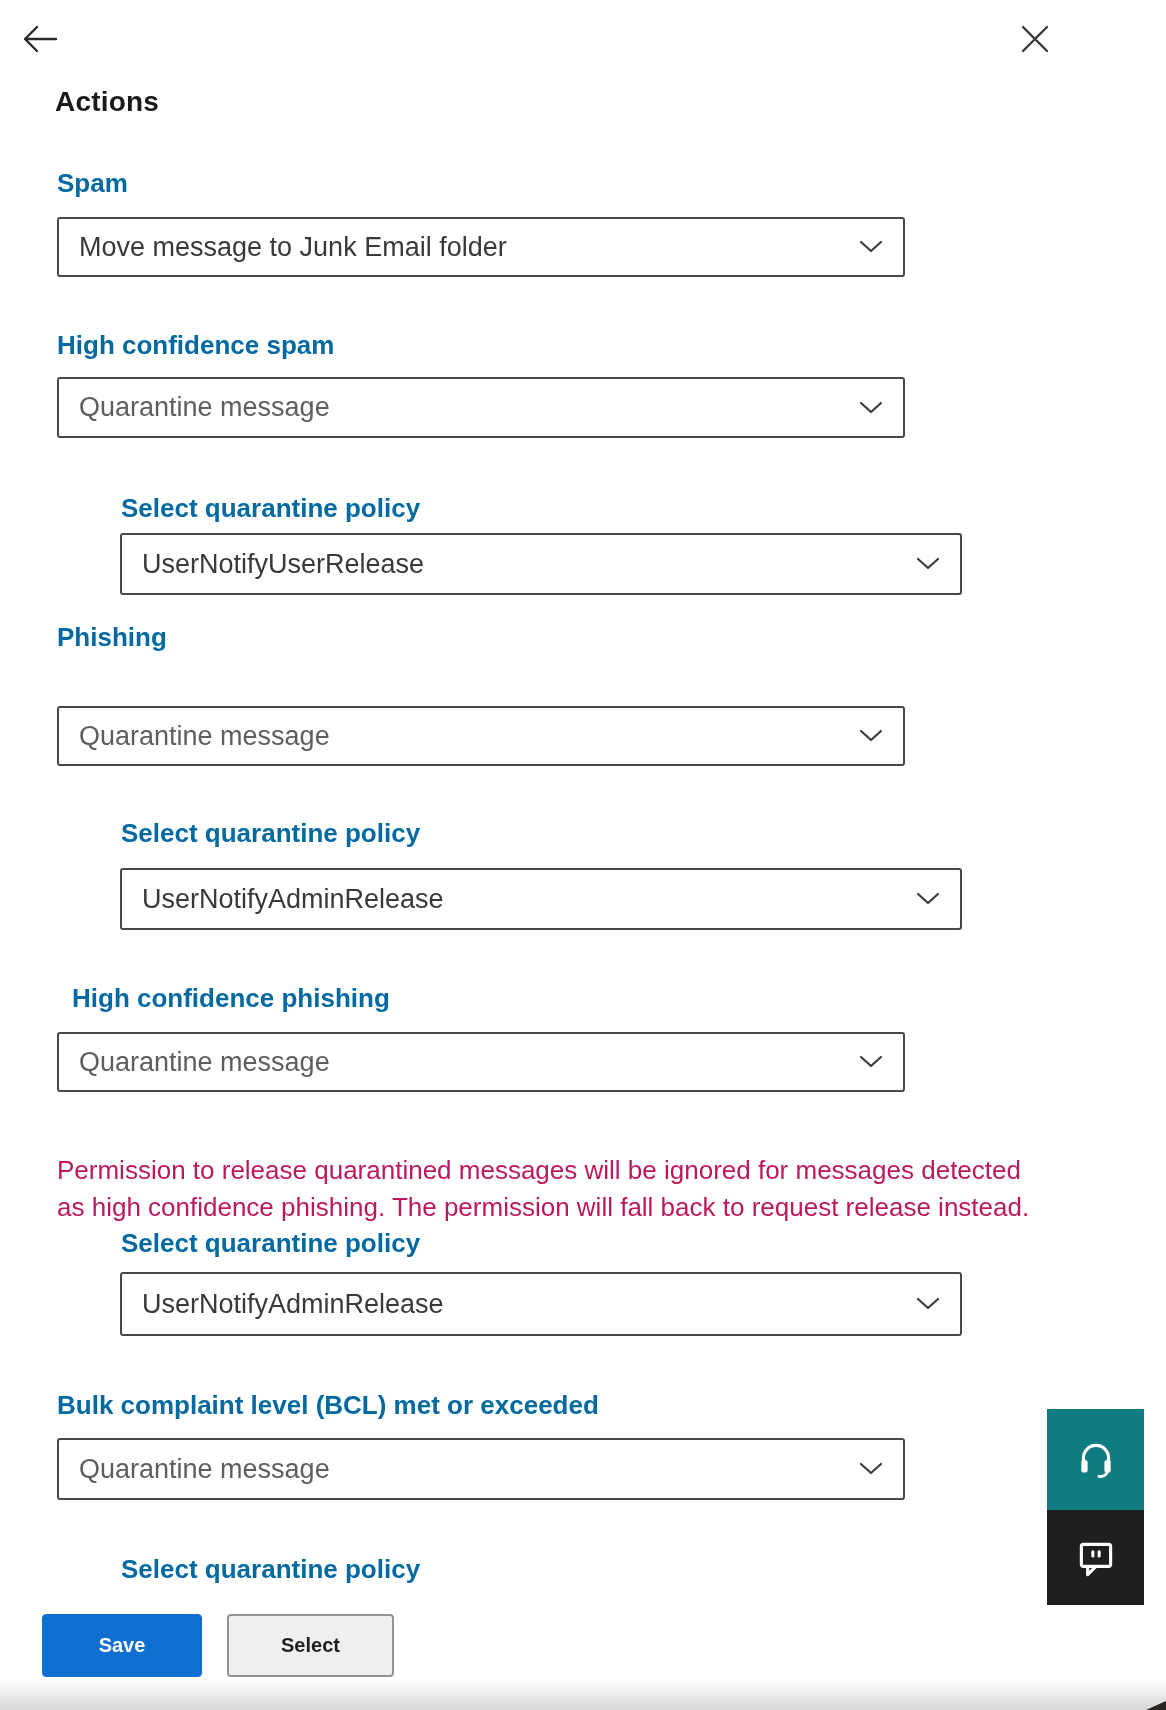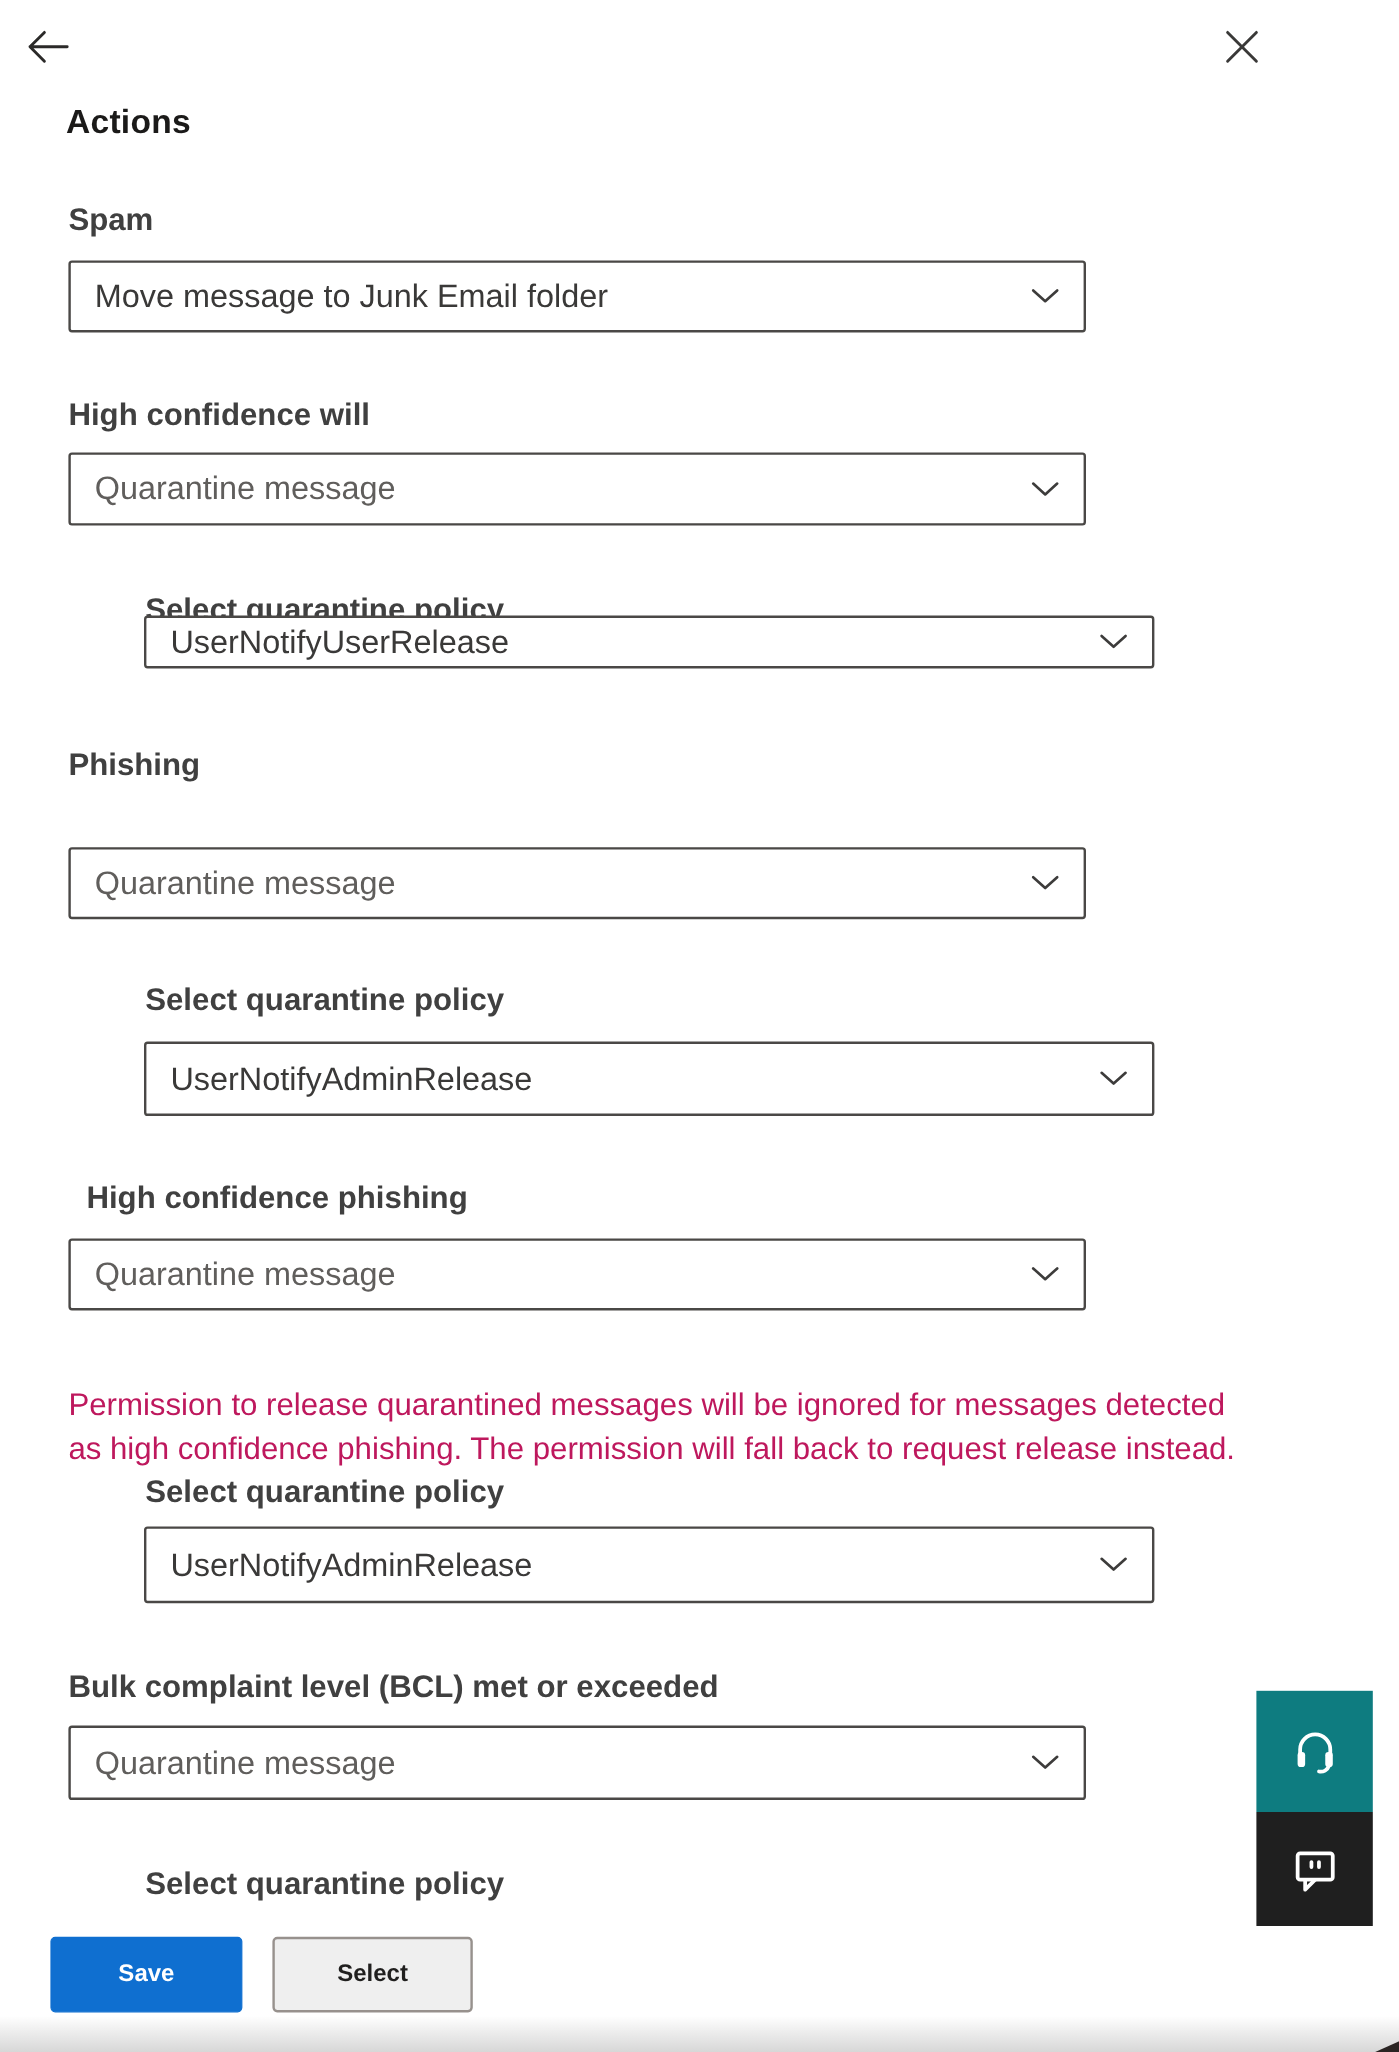--- a/index.html
+++ b/index.html
@@ -12,21 +12,21 @@
   }
   .iconbtn { position:absolute; background:none; border:none; cursor:pointer; padding:0; line-height:0; }
   #back-btn  { left:20px; top:20px; width:40px; height:38px; }
   #close-btn { left:1016px; top:20px; width:38px; height:38px; }
 
   .page-title {
     position:absolute; left:55px; top:86px;
     font-size:28px; font-weight:700; color:#1b1a19; letter-spacing:0.2px;
   }
   .field-label {
-    position:absolute; font-size:26px; font-weight:700; color:#404040; line-height:34px;
+    position:absolute; font-size:26px; font-weight:700; color:#0369a1; line-height:34px;
   }
   .dropdown {
     position:absolute; height:60px; background:#ffffff;
     border:2px solid #4a4846; border-radius:3px;
     display:flex; align-items:center; padding:0 48px 0 20px; cursor:pointer;
   }
   .dropdown .value {
     font-size:27px; color:#3a3938; white-space:nowrap; overflow:hidden;
   }
   .dropdown.muted .value { color:#605e5c; }
@@ -83,30 +83,30 @@
   <h1 class="page-title">Actions</h1>
 
   <div class="field-label" style="left:57px; top:166px;">Spam</div>
   <div class="dropdown main-dd" style="top:217px;">
     <span class="value">Move message to Junk Email folder</span>
     <svg class="chev" width="24" height="14" viewBox="0 0 24 14">
       <path d="M2 2 L12 11 L22 2" fill="none" stroke="#3d3c3b" stroke-width="2.2" stroke-linecap="round" stroke-linejoin="round"></path>
     </svg>
   </div>
 
-  <div class="field-label" style="left:57px; top:328px;">High confidence will</div>
+  <div class="field-label" style="left:57px; top:328px;">High confidence spam</div>
   <div class="dropdown main-dd muted" style="top:377px; height:61px;">
     <span class="value">Quarantine message</span>
     <svg class="chev" width="24" height="14" viewBox="0 0 24 14">
       <path d="M2 2 L12 11 L22 2" fill="none" stroke="#3d3c3b" stroke-width="2.2" stroke-linecap="round" stroke-linejoin="round"></path>
     </svg>
   </div>
 
   <div class="field-label" style="left:121px; top:491px;">Select quarantine policy</div>
-  <div class="dropdown sub-dd" style="top:513px; height:44px;">
+  <div class="dropdown sub-dd" style="top:533px; height:62px;">
     <span class="value">UserNotifyUserRelease</span>
     <svg class="chev" width="24" height="14" viewBox="0 0 24 14">
       <path d="M2 2 L12 11 L22 2" fill="none" stroke="#3d3c3b" stroke-width="2.2" stroke-linecap="round" stroke-linejoin="round"></path>
     </svg>
   </div>
 
   <div class="field-label" style="left:57px; top:620px;">Phishing</div>
   <div class="dropdown main-dd muted" style="top:706px;">
     <span class="value">Quarantine message</span>
     <svg class="chev" width="24" height="14" viewBox="0 0 24 14">

